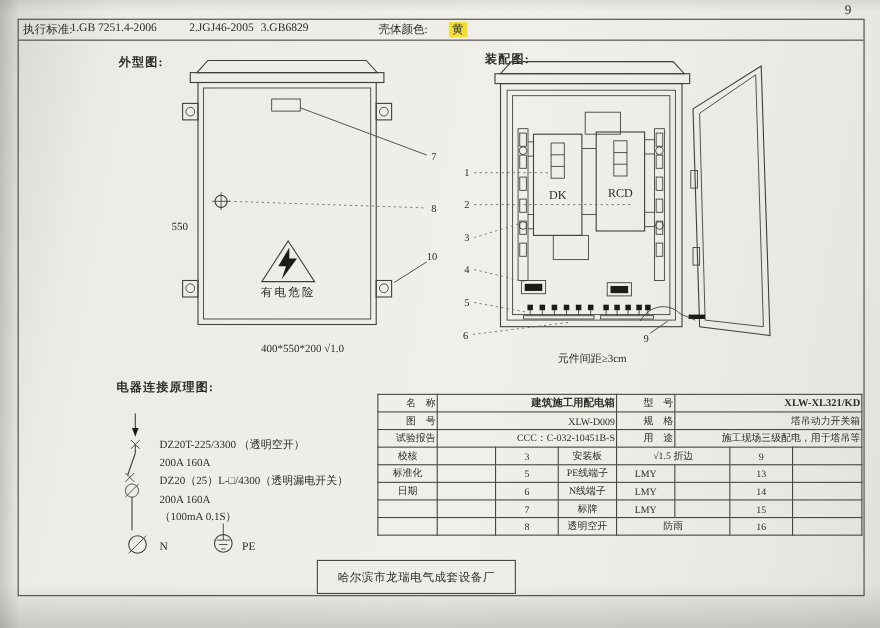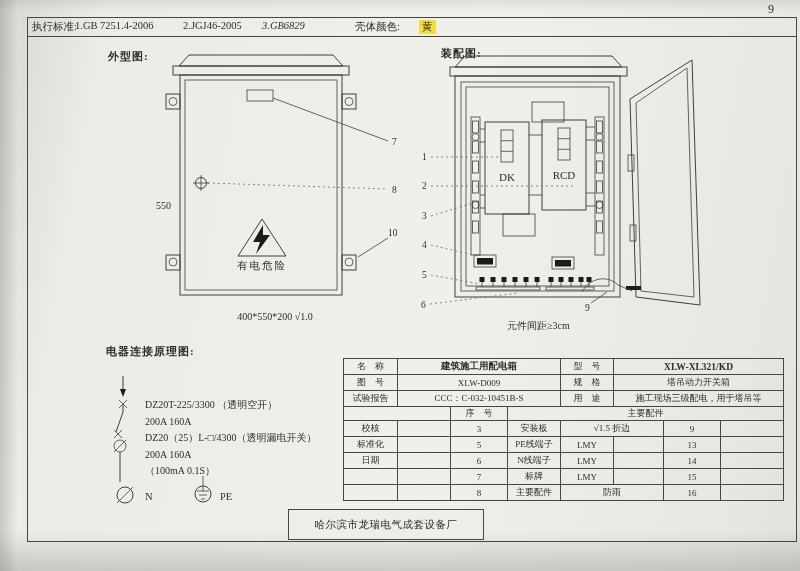--- a/index.html
+++ b/index.html
@@ -5,43 +5,43 @@
   html,body{margin:0;padding:0;background:#b6b5b1;}
   .page{position:relative;width:800px;height:571px;overflow:hidden;
     background:linear-gradient(100deg,#d8d6d1 0%,#ecebe6 12%,#f1efe9 55%,#e9e7e1 90%,#e2e0da 100%);
     font-family:"Liberation Serif","DejaVu Serif",serif;color:#2e2d29;}
   .page::before{content:"";position:absolute;inset:0;pointer-events:none;
     background:linear-gradient(90deg,rgba(70,70,64,.20),rgba(0,0,0,0) 2.2%),
                linear-gradient(0deg,rgba(70,70,64,.22),rgba(0,0,0,0) 7%),
                linear-gradient(180deg,rgba(70,70,64,.10),rgba(0,0,0,0) 2%);}
   .pageno{position:absolute;top:2px;left:768px;font-size:12px;}
   .frame{position:absolute;left:16px;top:17px;width:770px;height:525px;
-    border:1.6px solid #47463f;box-sizing:border-box;margin-left:11px;}
+    border:1.6px solid #47463f;box-sizing:border-box;}
   .stdbar{position:absolute;left:0;top:0;width:100%;height:19px;
     border-bottom:1.5px solid #47463f;box-sizing:border-box;font-size:10.5px;}
   .stdbar span{position:absolute;top:2px;white-space:nowrap;}
-  .s-exec{left:4px;}  .s-1{left:47px;} .s-2{left:155px;} .s-3{left:234px;font-style:italic;}
+  .s-exec{left:4px;}  .s-1{left:47px;} .s-2{left:155px;} .s-3{left:220px;}
   .s-shell{left:327px;} .s-shellv{left:391px;background:#f1dd3c;padding:0 3px;}
   .sec-title{position:absolute;font-size:11px;font-weight:bold;letter-spacing:1px;white-space:nowrap;margin-left:38px;}
   .t-outline{left:70px;top:49px;} .t-assembly{left:403px;top:46px;} .t-schematic{left:68px;top:344px;}
   svg{position:absolute;overflow:visible;}
   svg .ln{stroke:#403f39;stroke-width:1;fill:none;}
   svg .lnt{stroke:#403f39;stroke-width:.8;fill:none;}
   svg .dot{stroke:#6a6962;stroke-width:.8;fill:none;stroke-dasharray:2,3;}
   svg .blk{fill:#1c1b18;stroke:none;}
   svg text{font-family:"Liberation Serif","DejaVu Serif",serif;fill:#2e2d29;font-size:9.5px;}
   .schem-lines{position:absolute;left:145px;top:397px;width:250px;font-size:10px;line-height:16.6px;white-space:nowrap;}
   .tblwrap{position:absolute;left:343px;top:358px;}
   table{border-collapse:collapse;table-layout:fixed;width:440px;}
   td{border:1px solid #47463f;font-size:9px;text-align:center;padding:0 1px;
      overflow:hidden;white-space:nowrap;height:15px;}
-  tr.info td{height:15px;}
+  tr.info td{height:15px;text-align:right;}
   tr.hd td{height:12px;}
   td.b{font-weight:bold;font-size:9.5px;}
-  .company{position:absolute;left:288px;top:509px;width:196px;height:31px;
+  .company{position:absolute;left:288px;top:509px;width:181px;height:31px;
     border:1.3px solid #47463f;background:#efede7;display:flex;align-items:center;justify-content:center;
     font-size:10.5px;letter-spacing:.5px;white-space:nowrap;box-sizing:border-box;}
 </style>
 </head>
 <body>
 
 <div class="page">
 
   <div class="pageno">9</div>
 
@@ -280,25 +280,20 @@
         <td colspan="3">XLW-D009</td>
         <td>规　格</td>
         <td colspan="3">塔吊动力开关箱</td>
       </tr>
       <tr class="info">
         <td>试验报告</td>
         <td colspan="3">CCC：C-032-10451B-S</td>
         <td>用　途</td>
         <td colspan="3">施工现场三级配电，用于塔吊等</td>
       </tr>
-      <tr class="hd">
-        <td colspan="2"></td>
-        <td>序　号</td>
-        <td colspan="5">主要配件</td>
-      </tr>
       <tr>
         <td>校核</td>
         <td></td>
         <td>3</td>
         <td>安装板</td>
         <td colspan="2">√1.5 折边</td>
         <td>9</td>
         <td></td>
       </tr>
       <tr>
@@ -328,21 +323,21 @@
         <td>标牌</td>
         <td>LMY</td>
         <td></td>
         <td>15</td>
         <td></td>
       </tr>
       <tr>
         <td></td>
         <td></td>
         <td>8</td>
-        <td>主要配件</td>
+        <td>透明空开</td>
         <td colspan="2">防雨</td>
         <td>16</td>
         <td></td>
       </tr>
     </tbody>
       </table>
   </div>
 
   <div class="company">哈尔滨市龙瑞电气成套设备厂</div>
 

